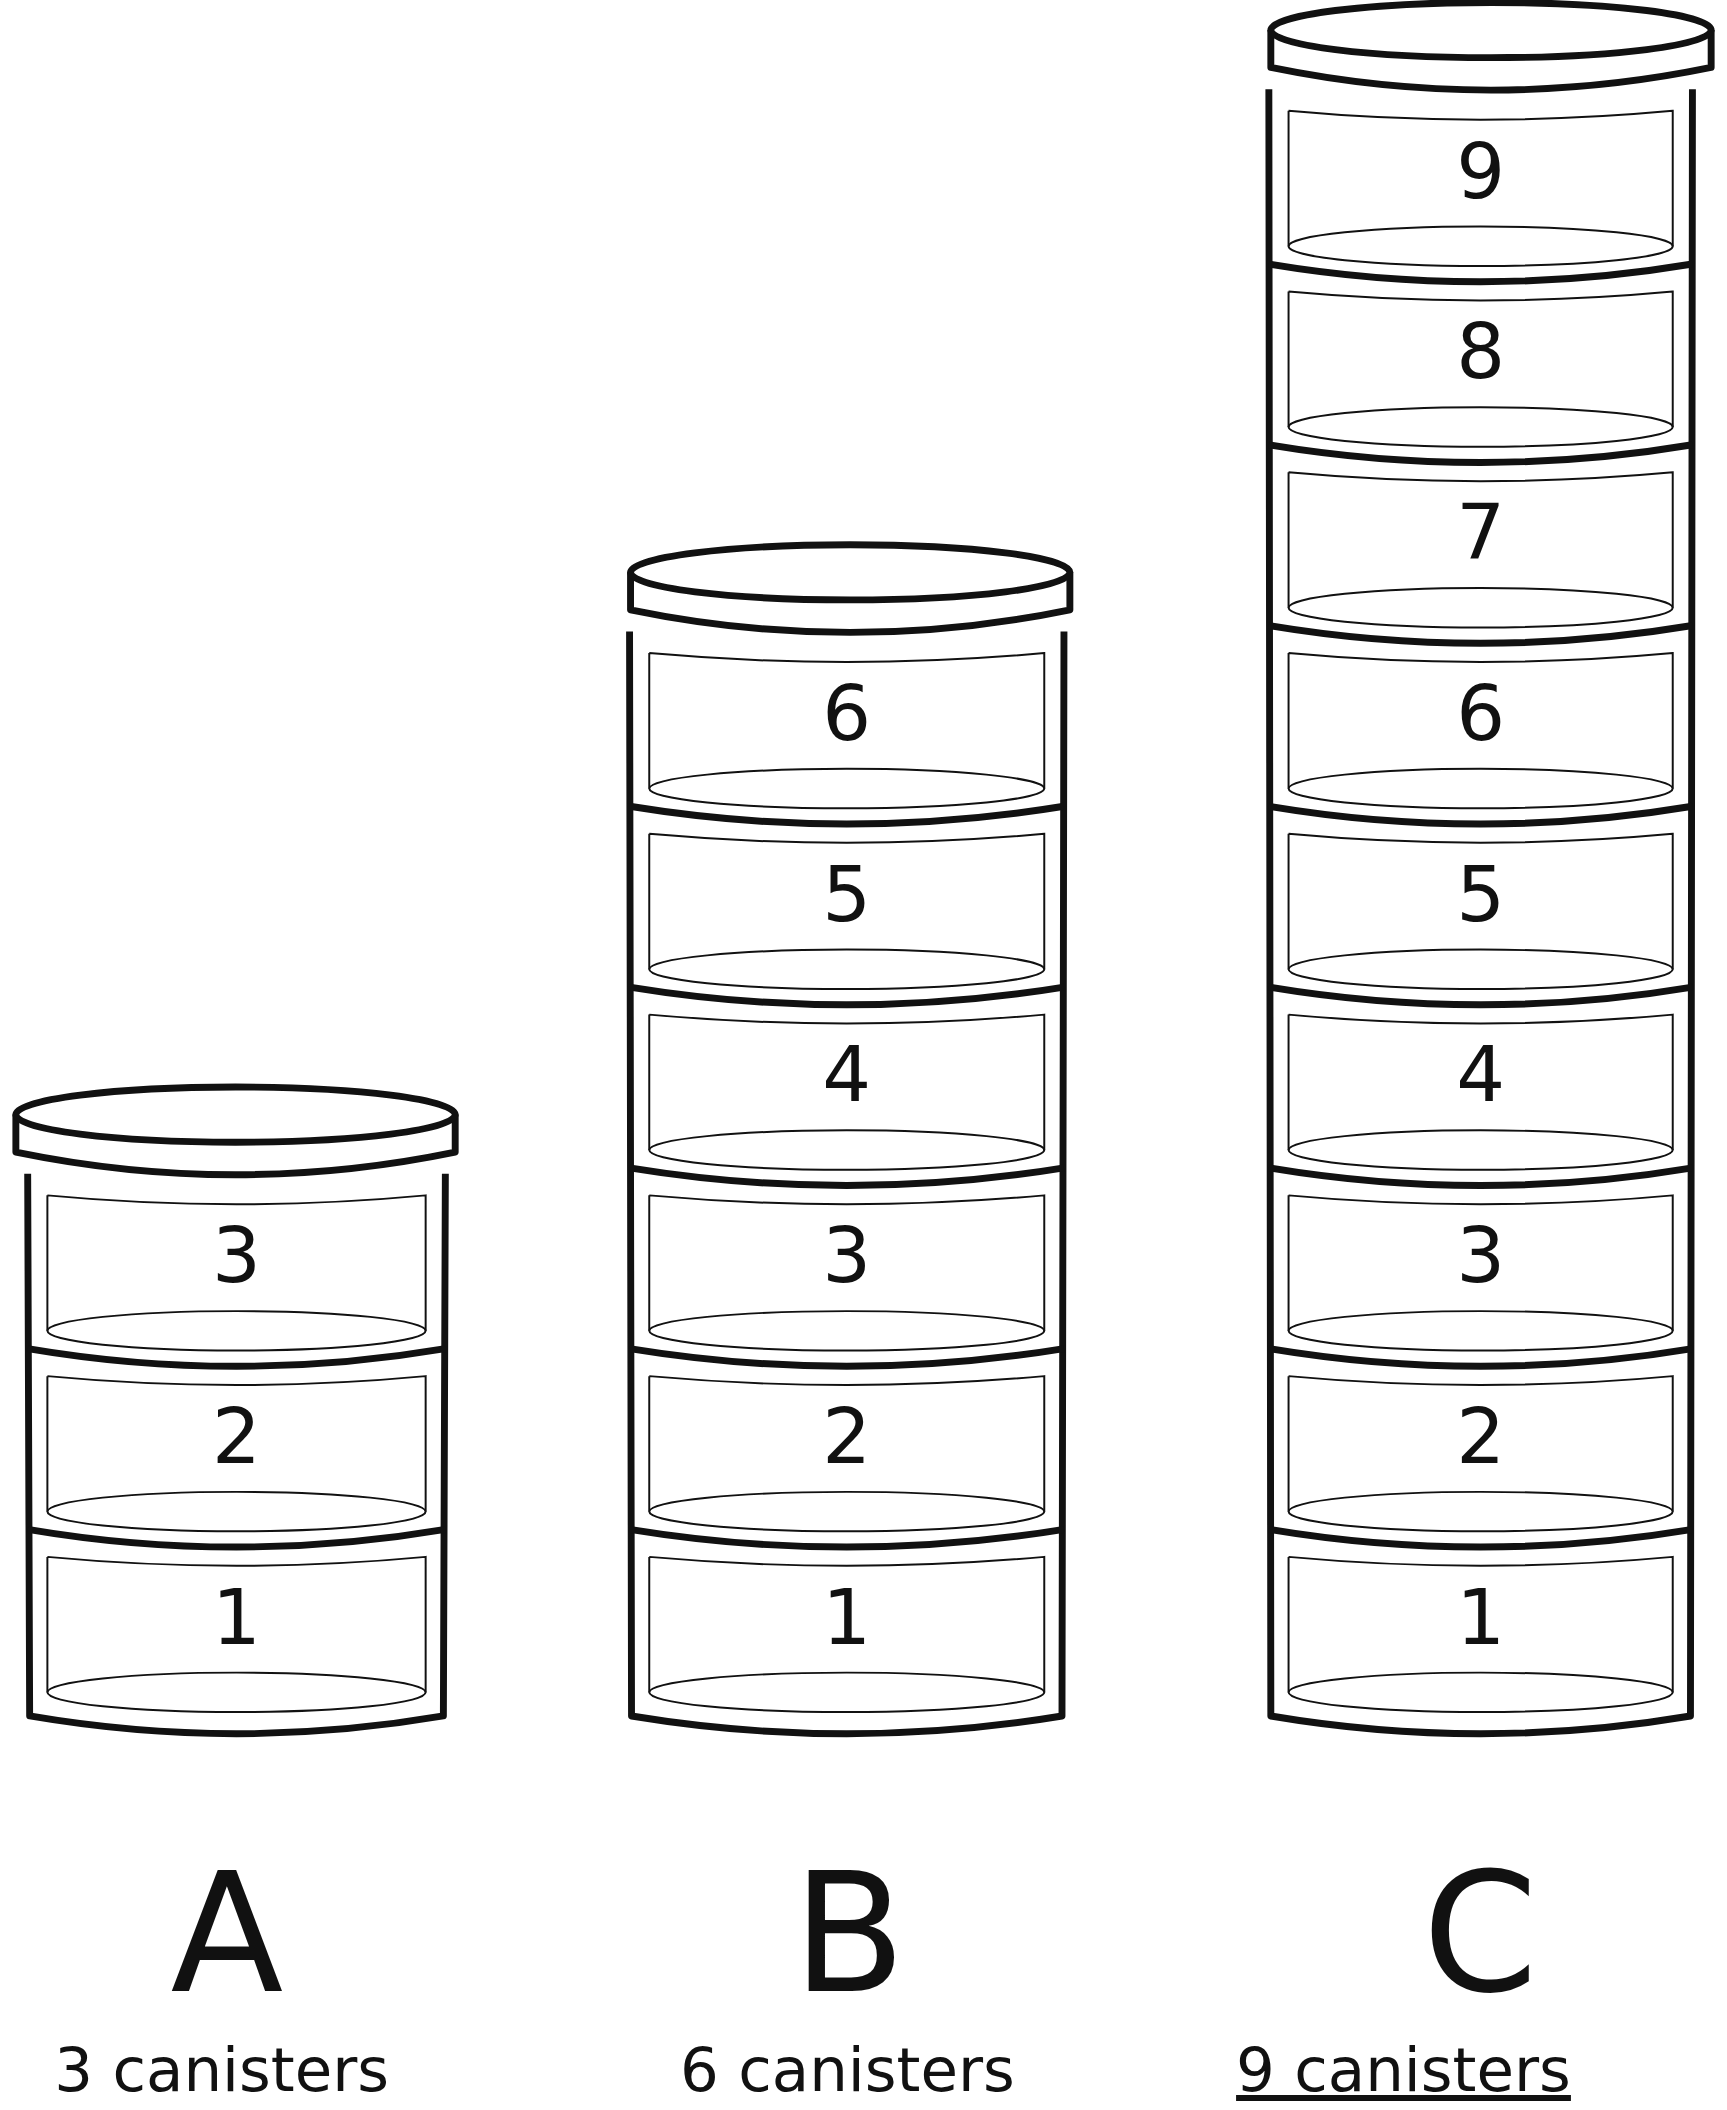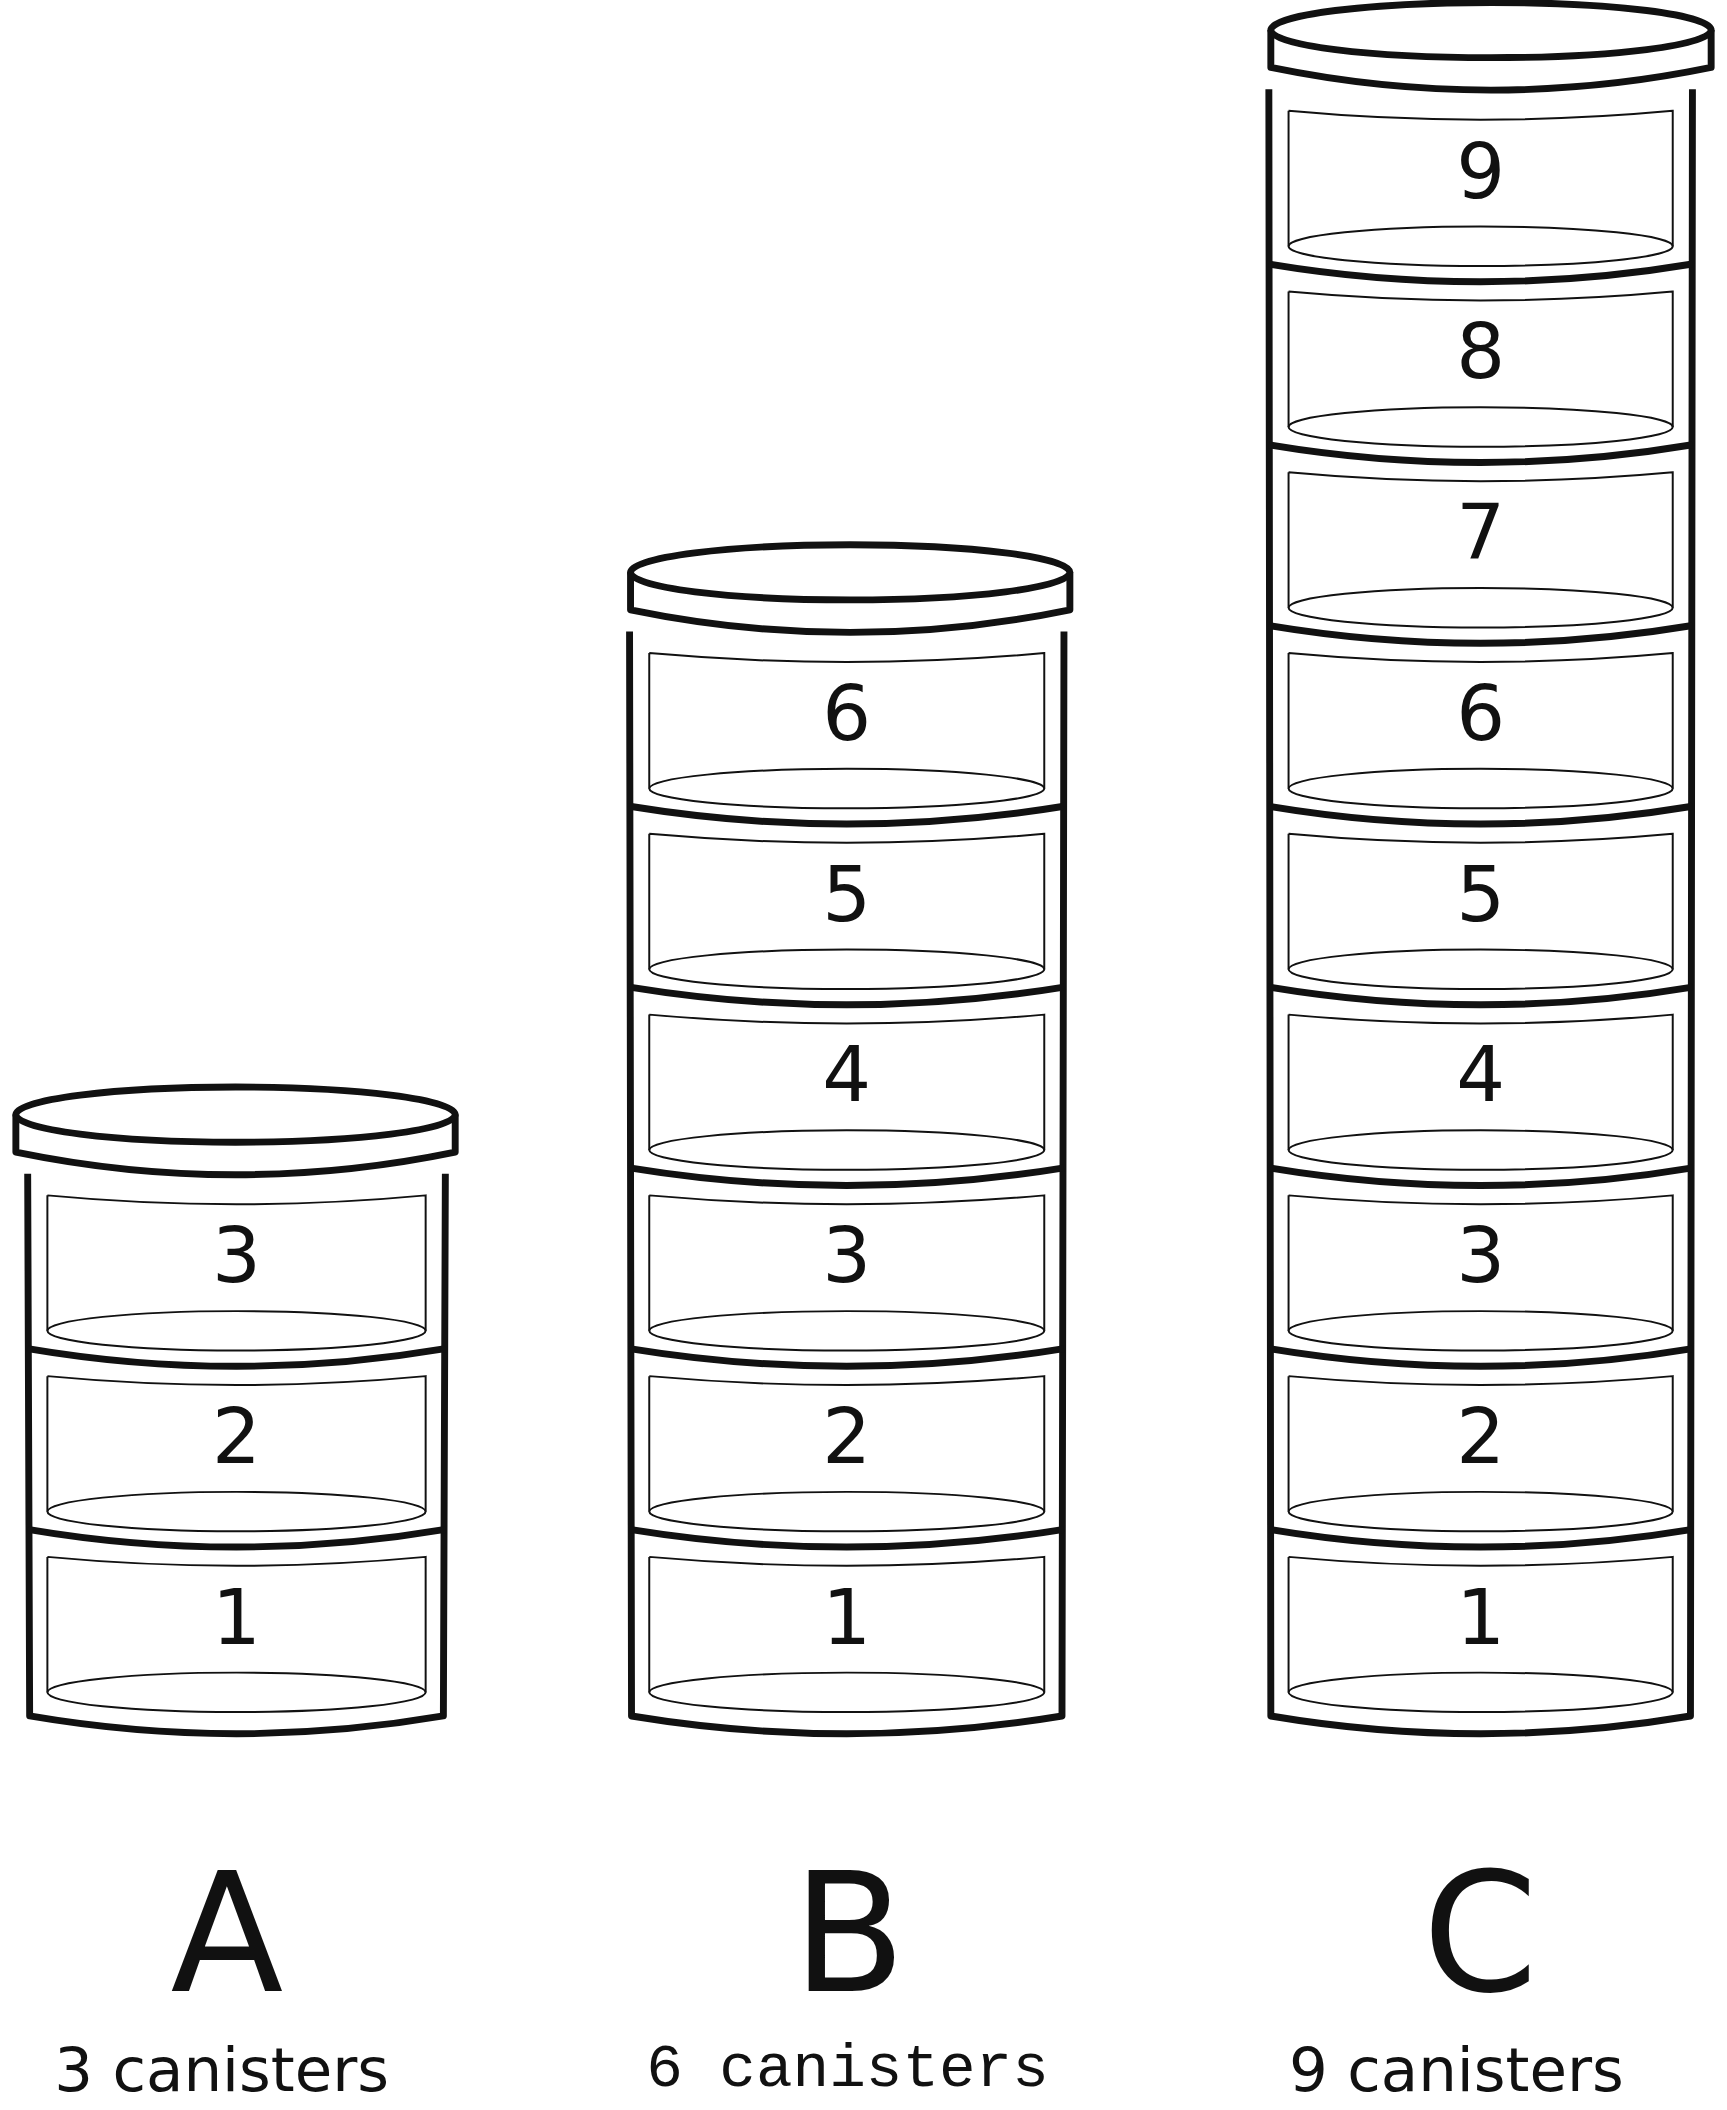--- a/index.html
+++ b/index.html
@@ -142,15 +142,15 @@
         <ellipse cx="1513.5" cy="30.5" rx="223.5" ry="28" fill="#fff" stroke="#111111" stroke-width="7"></ellipse>
       </g>
     </g>
 </svg>
 
 <div class="letter" style="left:79px; top:1852px;">A</div>
 <div class="letter" style="left:701px; top:1852px;">B</div>
 <div class="letter" style="left:1332px; top:1852px;">C</div>
 
 <div class="caption" style="left:-14.8px; top:2039px;">3 canisters</div>
-<div class="caption" style="left:611px; top:2039px;font-family:Liberation Mono, monospace;">6 canisters</div>
-<div class="caption" style="left:1220px; top:2039px;">9 canisters</div>
+<div class="caption" style="left:611px; top:2039px;">6 canisters</div>
+<div class="caption" style="left:1167px; top:2039px;text-decoration:underline;">9 canisters</div>
 
 
 </body></html>

